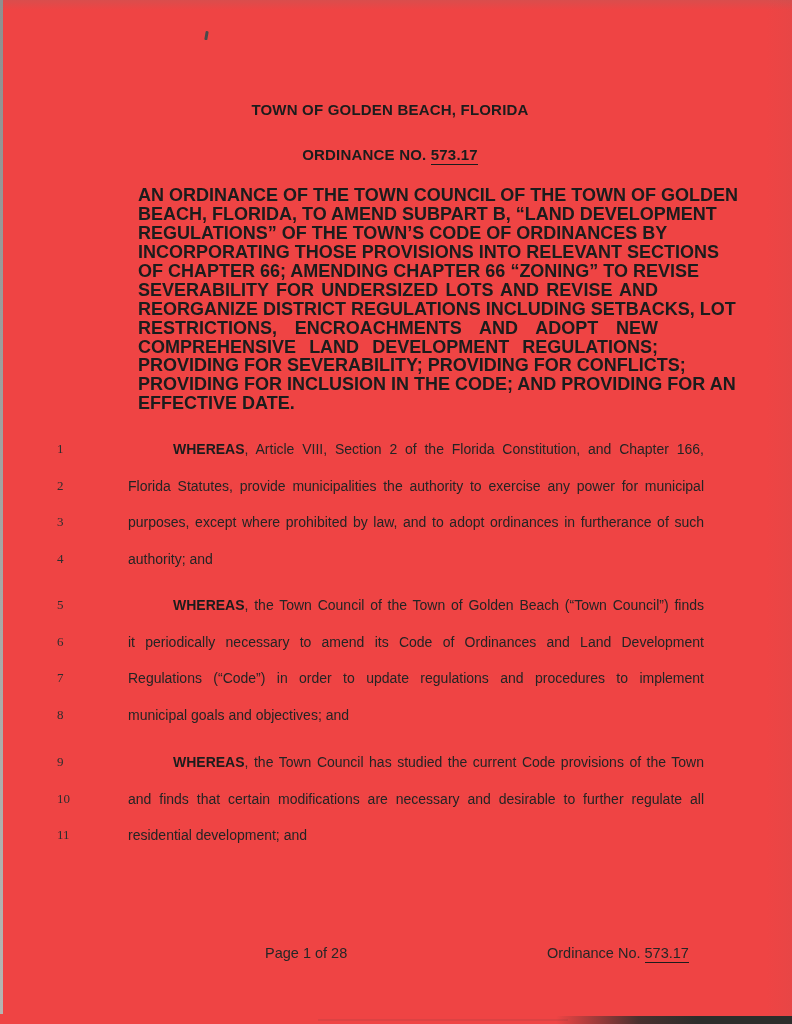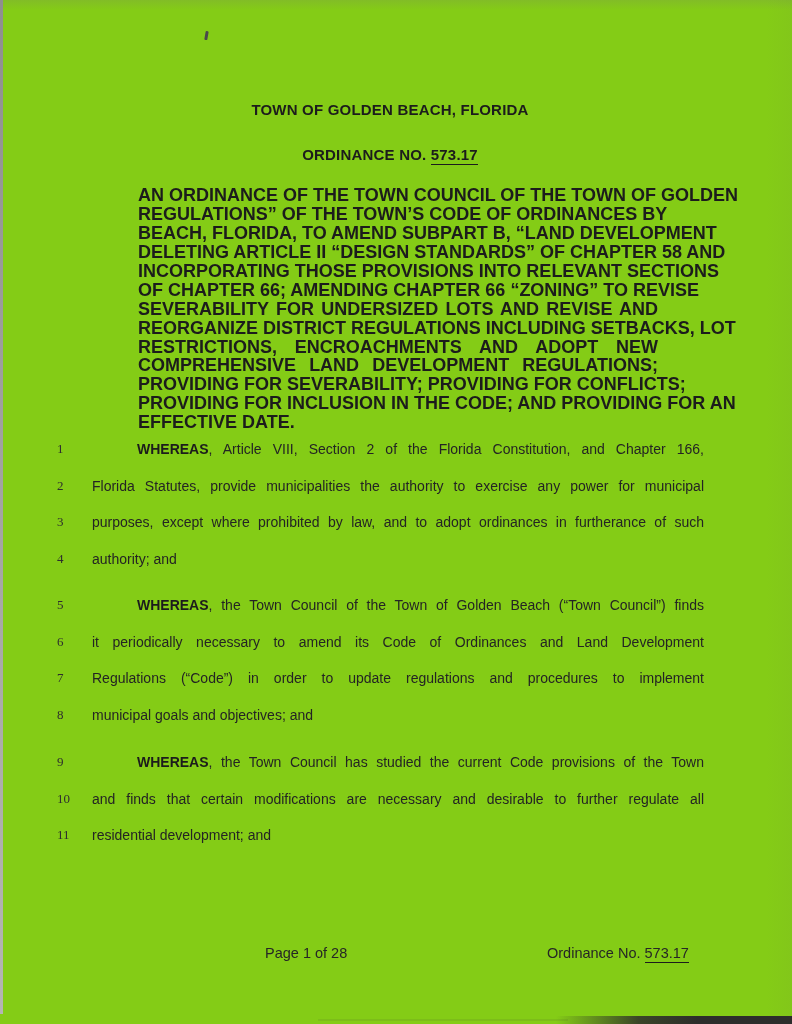--- a/index.html
+++ b/index.html
@@ -6,21 +6,21 @@
   body {
     width: 792px; height: 1024px;
     background: #fdfdfc;
     overflow: hidden;
     font-family: "Liberation Sans", sans-serif;
     color: #222;
     position: relative;
   }
   .page {
     position: absolute; inset: 0;
-    background: #84cc16;
+    background: #ef4444;
   }
   
   .edge-bar-left {
     position: absolute; left: 0; top: 0; width: 3px; height: 1014px;
     background: linear-gradient(#8f8f8f, #a8a8a6 60%, #b5b5b2);
   }
   .top-smudge {
     position: absolute; left: 0; top: 0; right: 0; height: 10px;
     background: linear-gradient(rgba(120,120,115,0.18), rgba(120,120,115,0));
   }
@@ -65,21 +65,21 @@
 
   .wrow {
     position: absolute; left: 57px; width: 647px;
     display: flex; align-items: flex-start;
     font-size: 14px; line-height: 18px; color: #242424;
   }
   .lnum {
     width: 35px; flex: 0 0 35px;
     font-family: "Liberation Serif", serif; font-size: 13px; color: #2e2e2e;
   }
-  .ltext { flex: 1 1 auto; white-space: nowrap; }
+  .ltext { flex: 1 1 auto; white-space: nowrap; margin-left: 36px; }
   .ltext.jl { text-align: justify; text-align-last: justify; }
   .ltext.ind { text-indent: 45px; }
   .kw { font-weight: bold; color: #1c1c1c; }
 
   .footer-page {
     position: absolute; left: 265px; top: 945px;
     font-size: 14.5px; color: #262626;
   }
   .footer-ord {
     position: absolute; left: 547px; top: 945px;
@@ -96,23 +96,22 @@
   <div class="edge-bar-left"></div>
   <div class="stray-mark"></div>
   <div class="bottom-streak-faint"></div>
   <div class="bottom-bar-dark"></div>
 
   <div class="doc-title">TOWN OF GOLDEN BEACH, FLORIDA</div>
   <div class="ord-title"><span>ORDINANCE NO. </span><span class="underlined">573.17</span></div>
 
   <div class="heading-block">
     <div class="hl">AN ORDINANCE OF THE TOWN COUNCIL OF THE TOWN OF GOLDEN</div>
+    <div class="hl">BEACH, FLORIDA, TO AMEND SUBPART B, “LAND DEVELOPMENT</div>
     <div class="hl">REGULATIONS” OF THE TOWN’S CODE OF ORDINANCES BY</div>
-    <div class="hl">BEACH, FLORIDA, TO AMEND SUBPART B, “LAND DEVELOPMENT</div>
-    <div class="hl">DELETING ARTICLE II “DESIGN STANDARDS” OF CHAPTER 58 AND</div>
     <div class="hl">INCORPORATING THOSE PROVISIONS INTO RELEVANT SECTIONS</div>
     <div class="hl">OF CHAPTER 66; AMENDING CHAPTER 66 “ZONING” TO REVISE</div>
     <div class="hl">SEVERABILITY FOR UNDERSIZED LOTS AND REVISE AND</div>
     <div class="hl">REORGANIZE DISTRICT REGULATIONS INCLUDING SETBACKS, LOT</div>
     <div class="hl">RESTRICTIONS, ENCROACHMENTS AND ADOPT NEW</div>
     <div class="hl">COMPREHENSIVE LAND DEVELOPMENT REGULATIONS;</div>
     <div class="hl">PROVIDING FOR SEVERABILITY; PROVIDING FOR CONFLICTS;</div>
     <div class="hl">PROVIDING FOR INCLUSION IN THE CODE; AND PROVIDING FOR AN</div>
     <div class="hl last">EFFECTIVE DATE.</div>
   </div>

